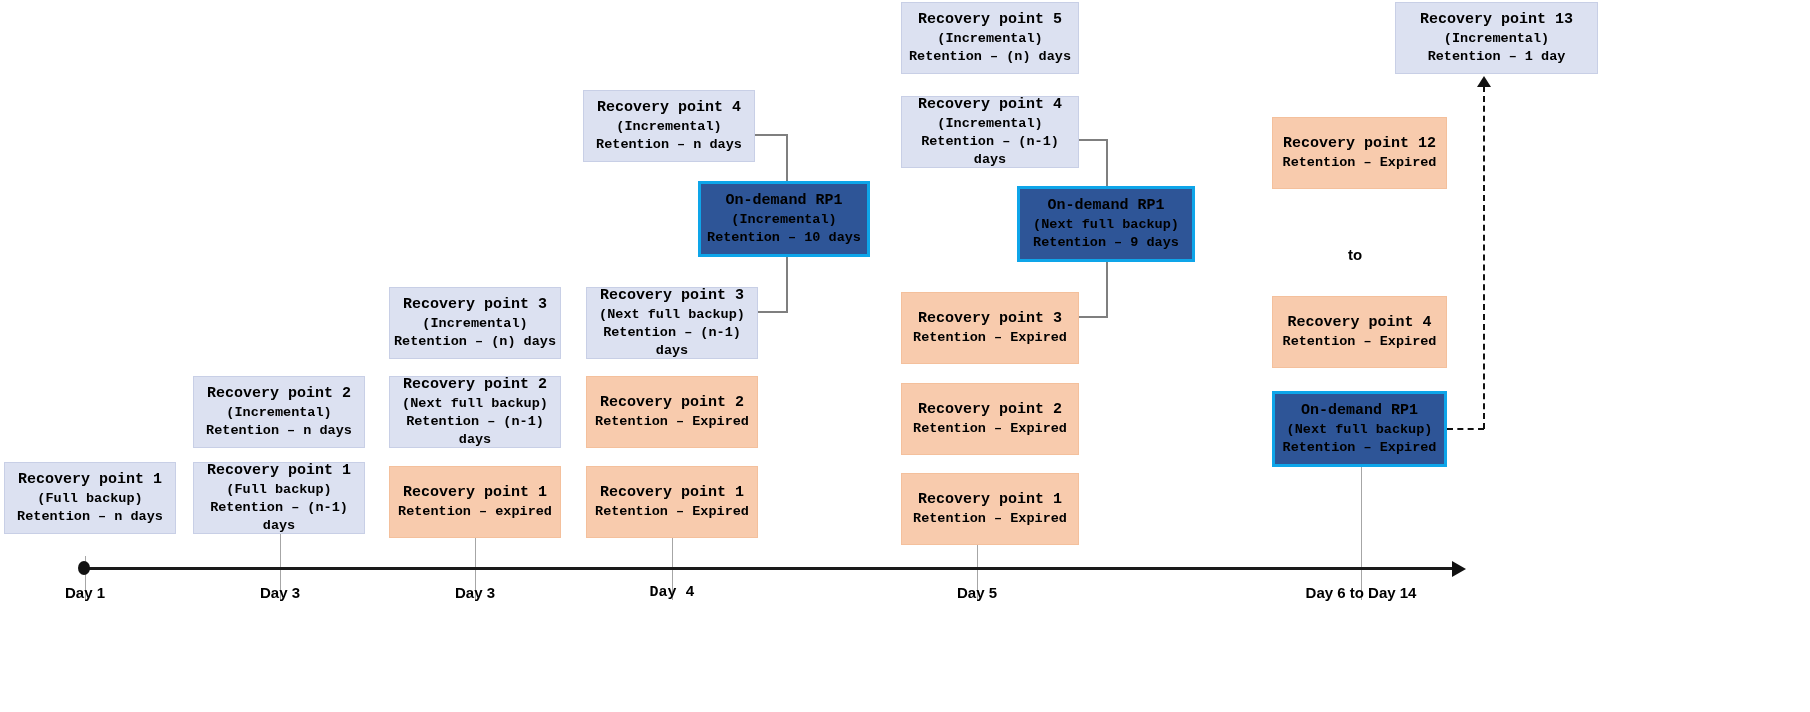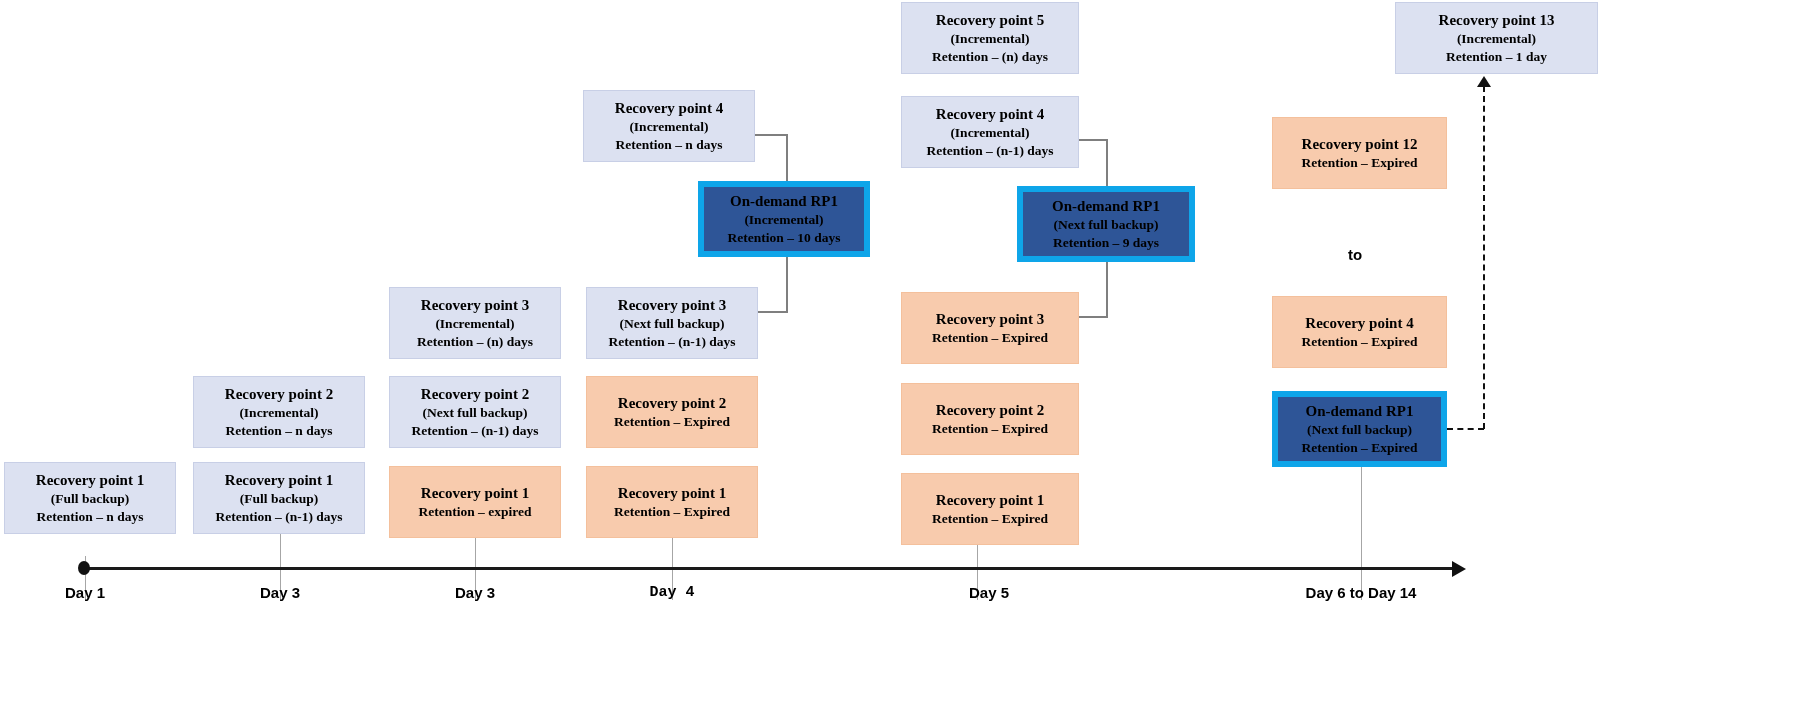--- a/index.html
+++ b/index.html
@@ -1,28 +1,28 @@
 <!DOCTYPE html>
 <html><head>
 <meta charset="utf-8">
 <style>
   html,body{margin:0;padding:0;background:#ffffff;}
   body{font-family:"Liberation Sans", sans-serif;}
   #stage{position:relative;width:1810px;height:712px;background:#ffffff;overflow:hidden;}
 
   .box{position:absolute;box-sizing:border-box;display:flex;flex-direction:column;
        align-items:center;justify-content:center;text-align:center;
-       font-family:Liberation Serif, serif;color:#000000;}
+       font-family:Liberation Mono, monospace;color:#000000;}
   .box .t1{font-size:15px;font-weight:bold;line-height:1.35;}
   .box .t2{font-size:13.5px;font-weight:bold;line-height:1.35;}
   .box .t3{font-size:13.5px;font-weight:bold;line-height:1.35;}
 
   .blue{background:#dce1f1;border:1px solid #c8cfe6;}
   .peach{background:#f8cbad;border:1px solid #f4c09c;}
-  .navy{background:#2e5597;border:6px solid #0ea5e9;}
+  .navy{background:#2e5597;border:3px solid #0ea5e9;}
   .navy .t1,.navy .t2,.navy .t3{color:#000000;}
 
   .conn{position:absolute;background:#7f7f7f;}
   .vline{position:absolute;background:#a6a6a6;width:1px;}
   .axis{position:absolute;background:#1a1a1a;}
   .tolabel{position:absolute;font-size:15px;font-weight:bold;color:#000;}
   .daylabel{position:absolute;font-size:15px;font-weight:bold;color:#000;
             text-align:center;white-space:nowrap;transform:translateX(-50%);}
   .dot{position:absolute;width:12px;height:14px;border-radius:50%;background:#111;}
   .dashed{position:absolute;border-top:2px dashed #111;}
@@ -159,17 +159,17 @@
         <div class="t1">Recovery point 13</div>
         <div class="t2">(Incremental)</div>
         <div class="t3">Retention – 1 day</div>
       </div>
     </div>
   <div id="labels-layer">
       <div class="daylabel" style="left: 85px; top: 584px;">Day 1</div>
       <div class="daylabel" style="left: 280px; top: 584px;">Day 3</div>
       <div class="daylabel" style="left: 475px; top: 584px;">Day 3</div>
       <div class="daylabel" style="left: 672px; top: 584px; font-family: Liberation Mono, monospace;">Day 4</div>
-      <div class="daylabel" style="left: 977px; top: 584px; margin-left: 12px;">Day 5</div>
+      <div class="daylabel" style="left: 977px; top: 584px;">Day 5</div>
       <div class="daylabel" style="left: 1361px; top: 584px;">Day 6 to Day 14</div>
     </div>
 
 </div>
 
 </body></html>

